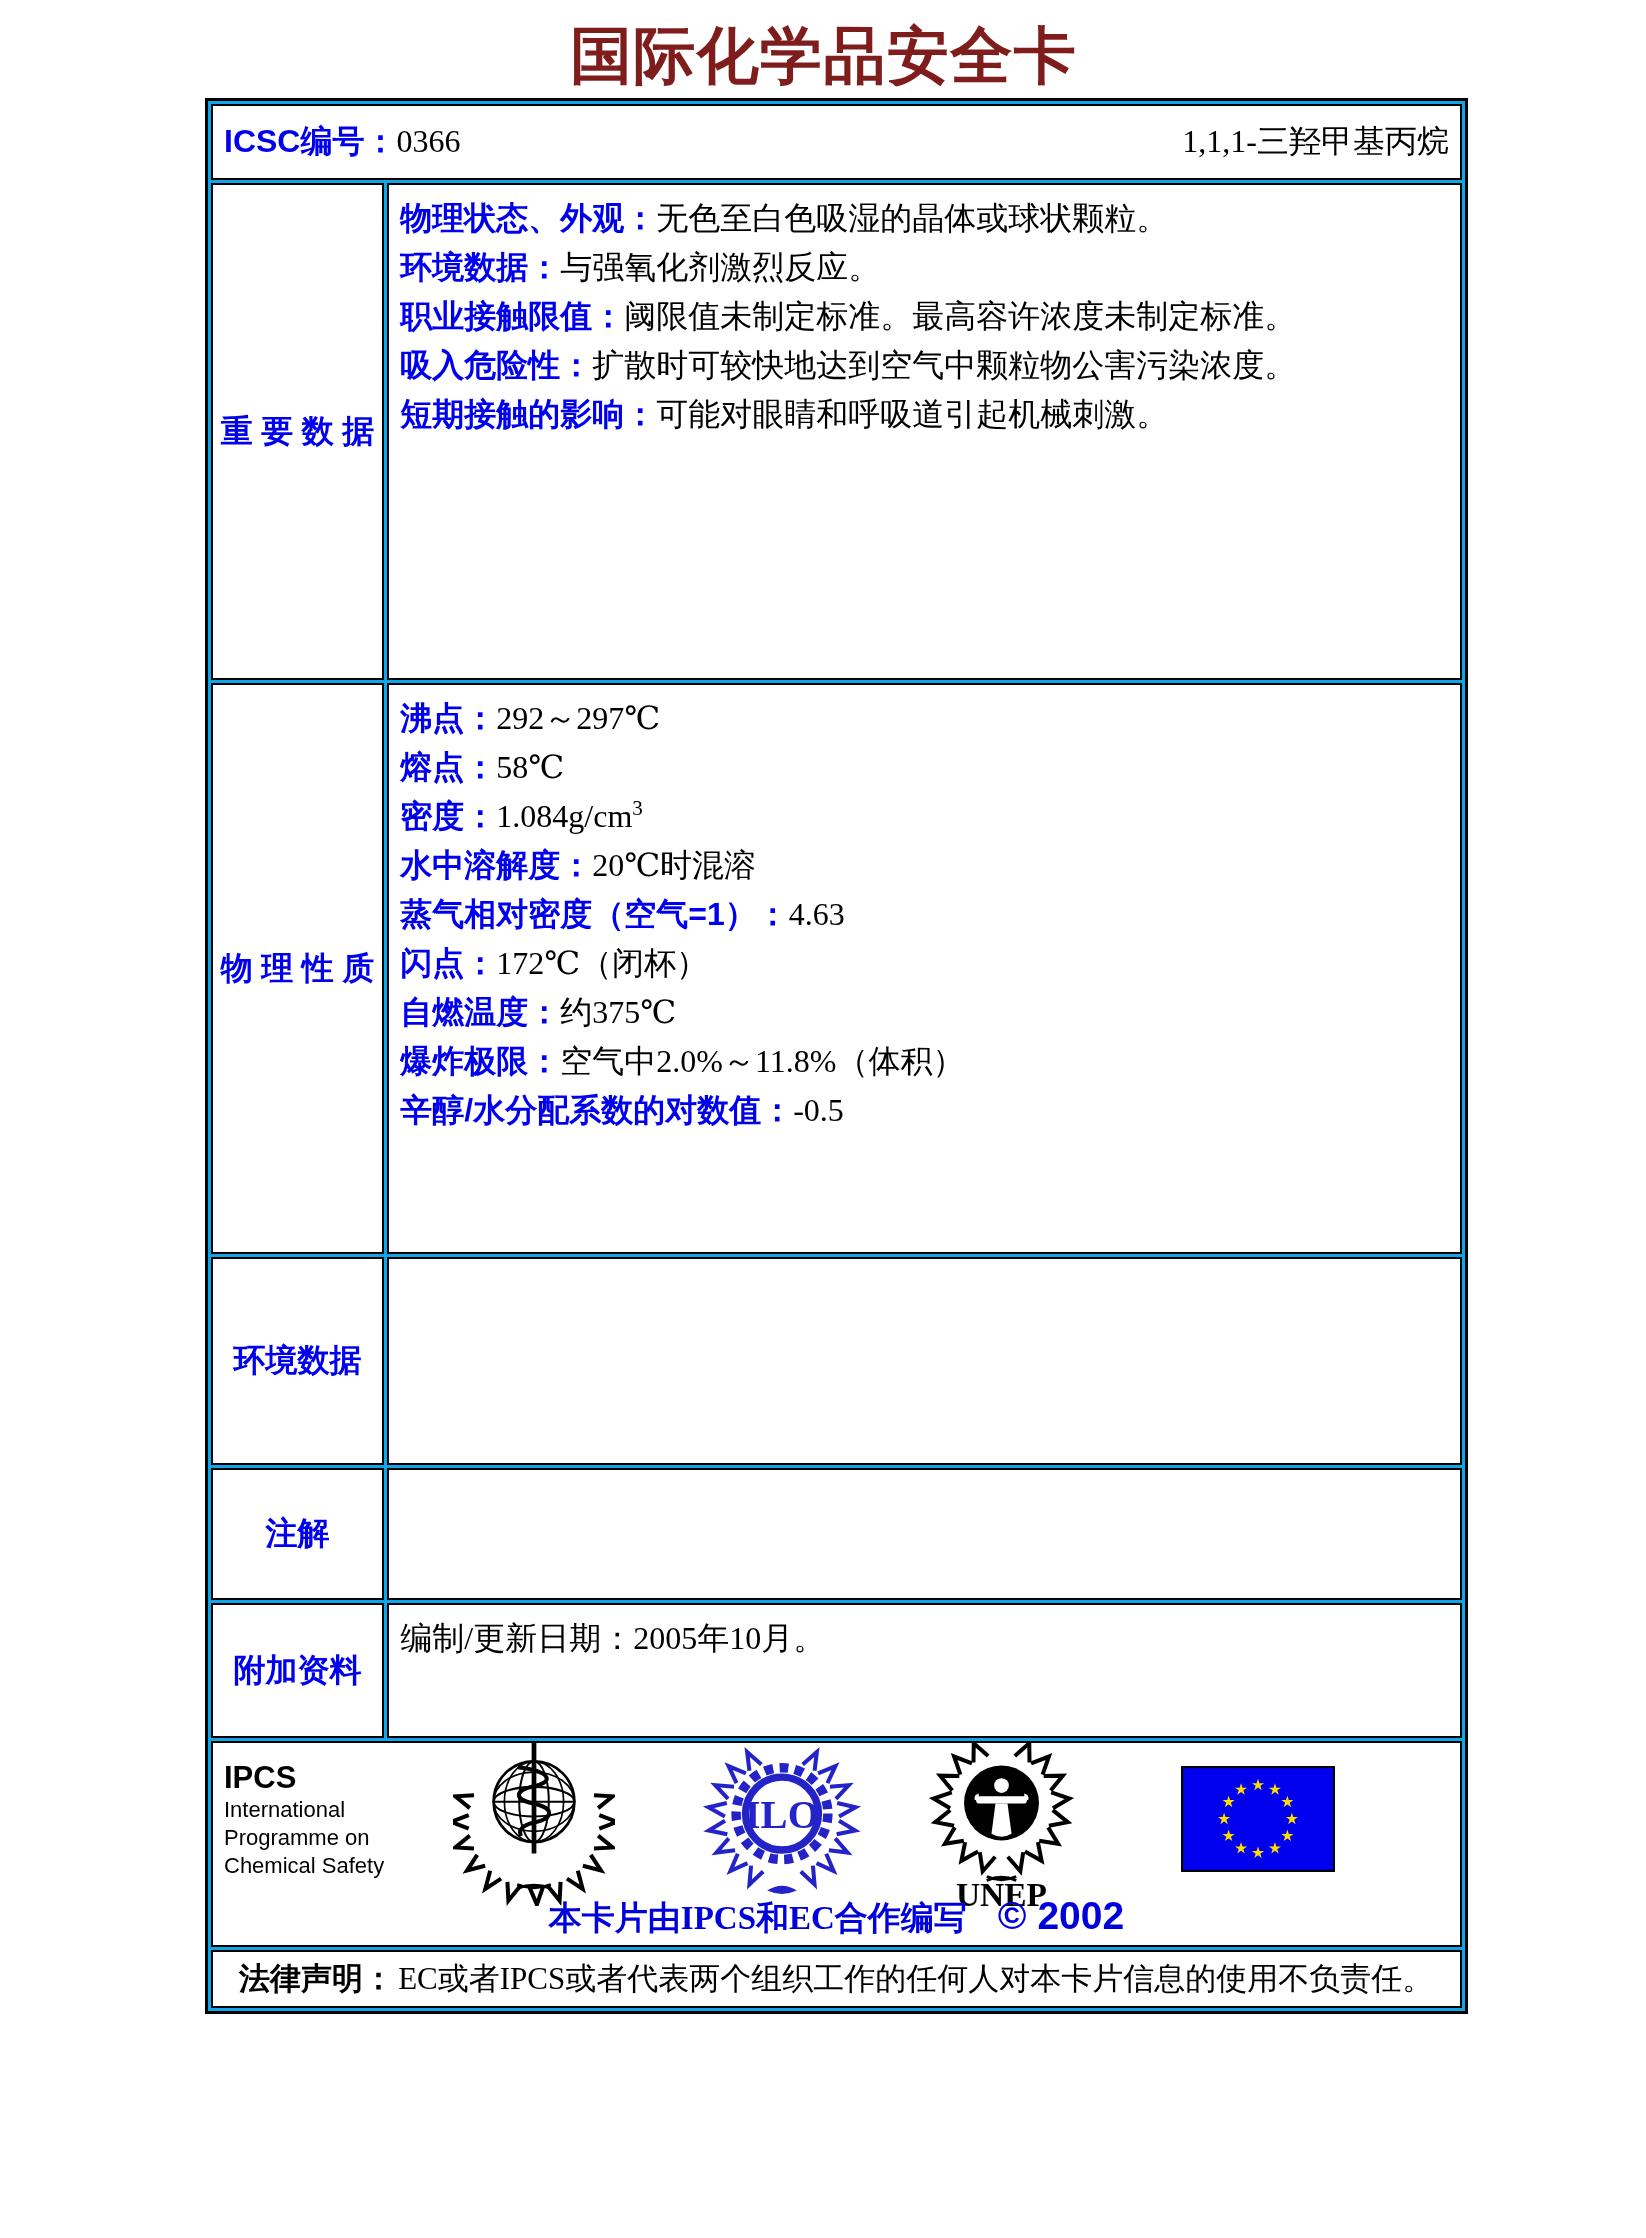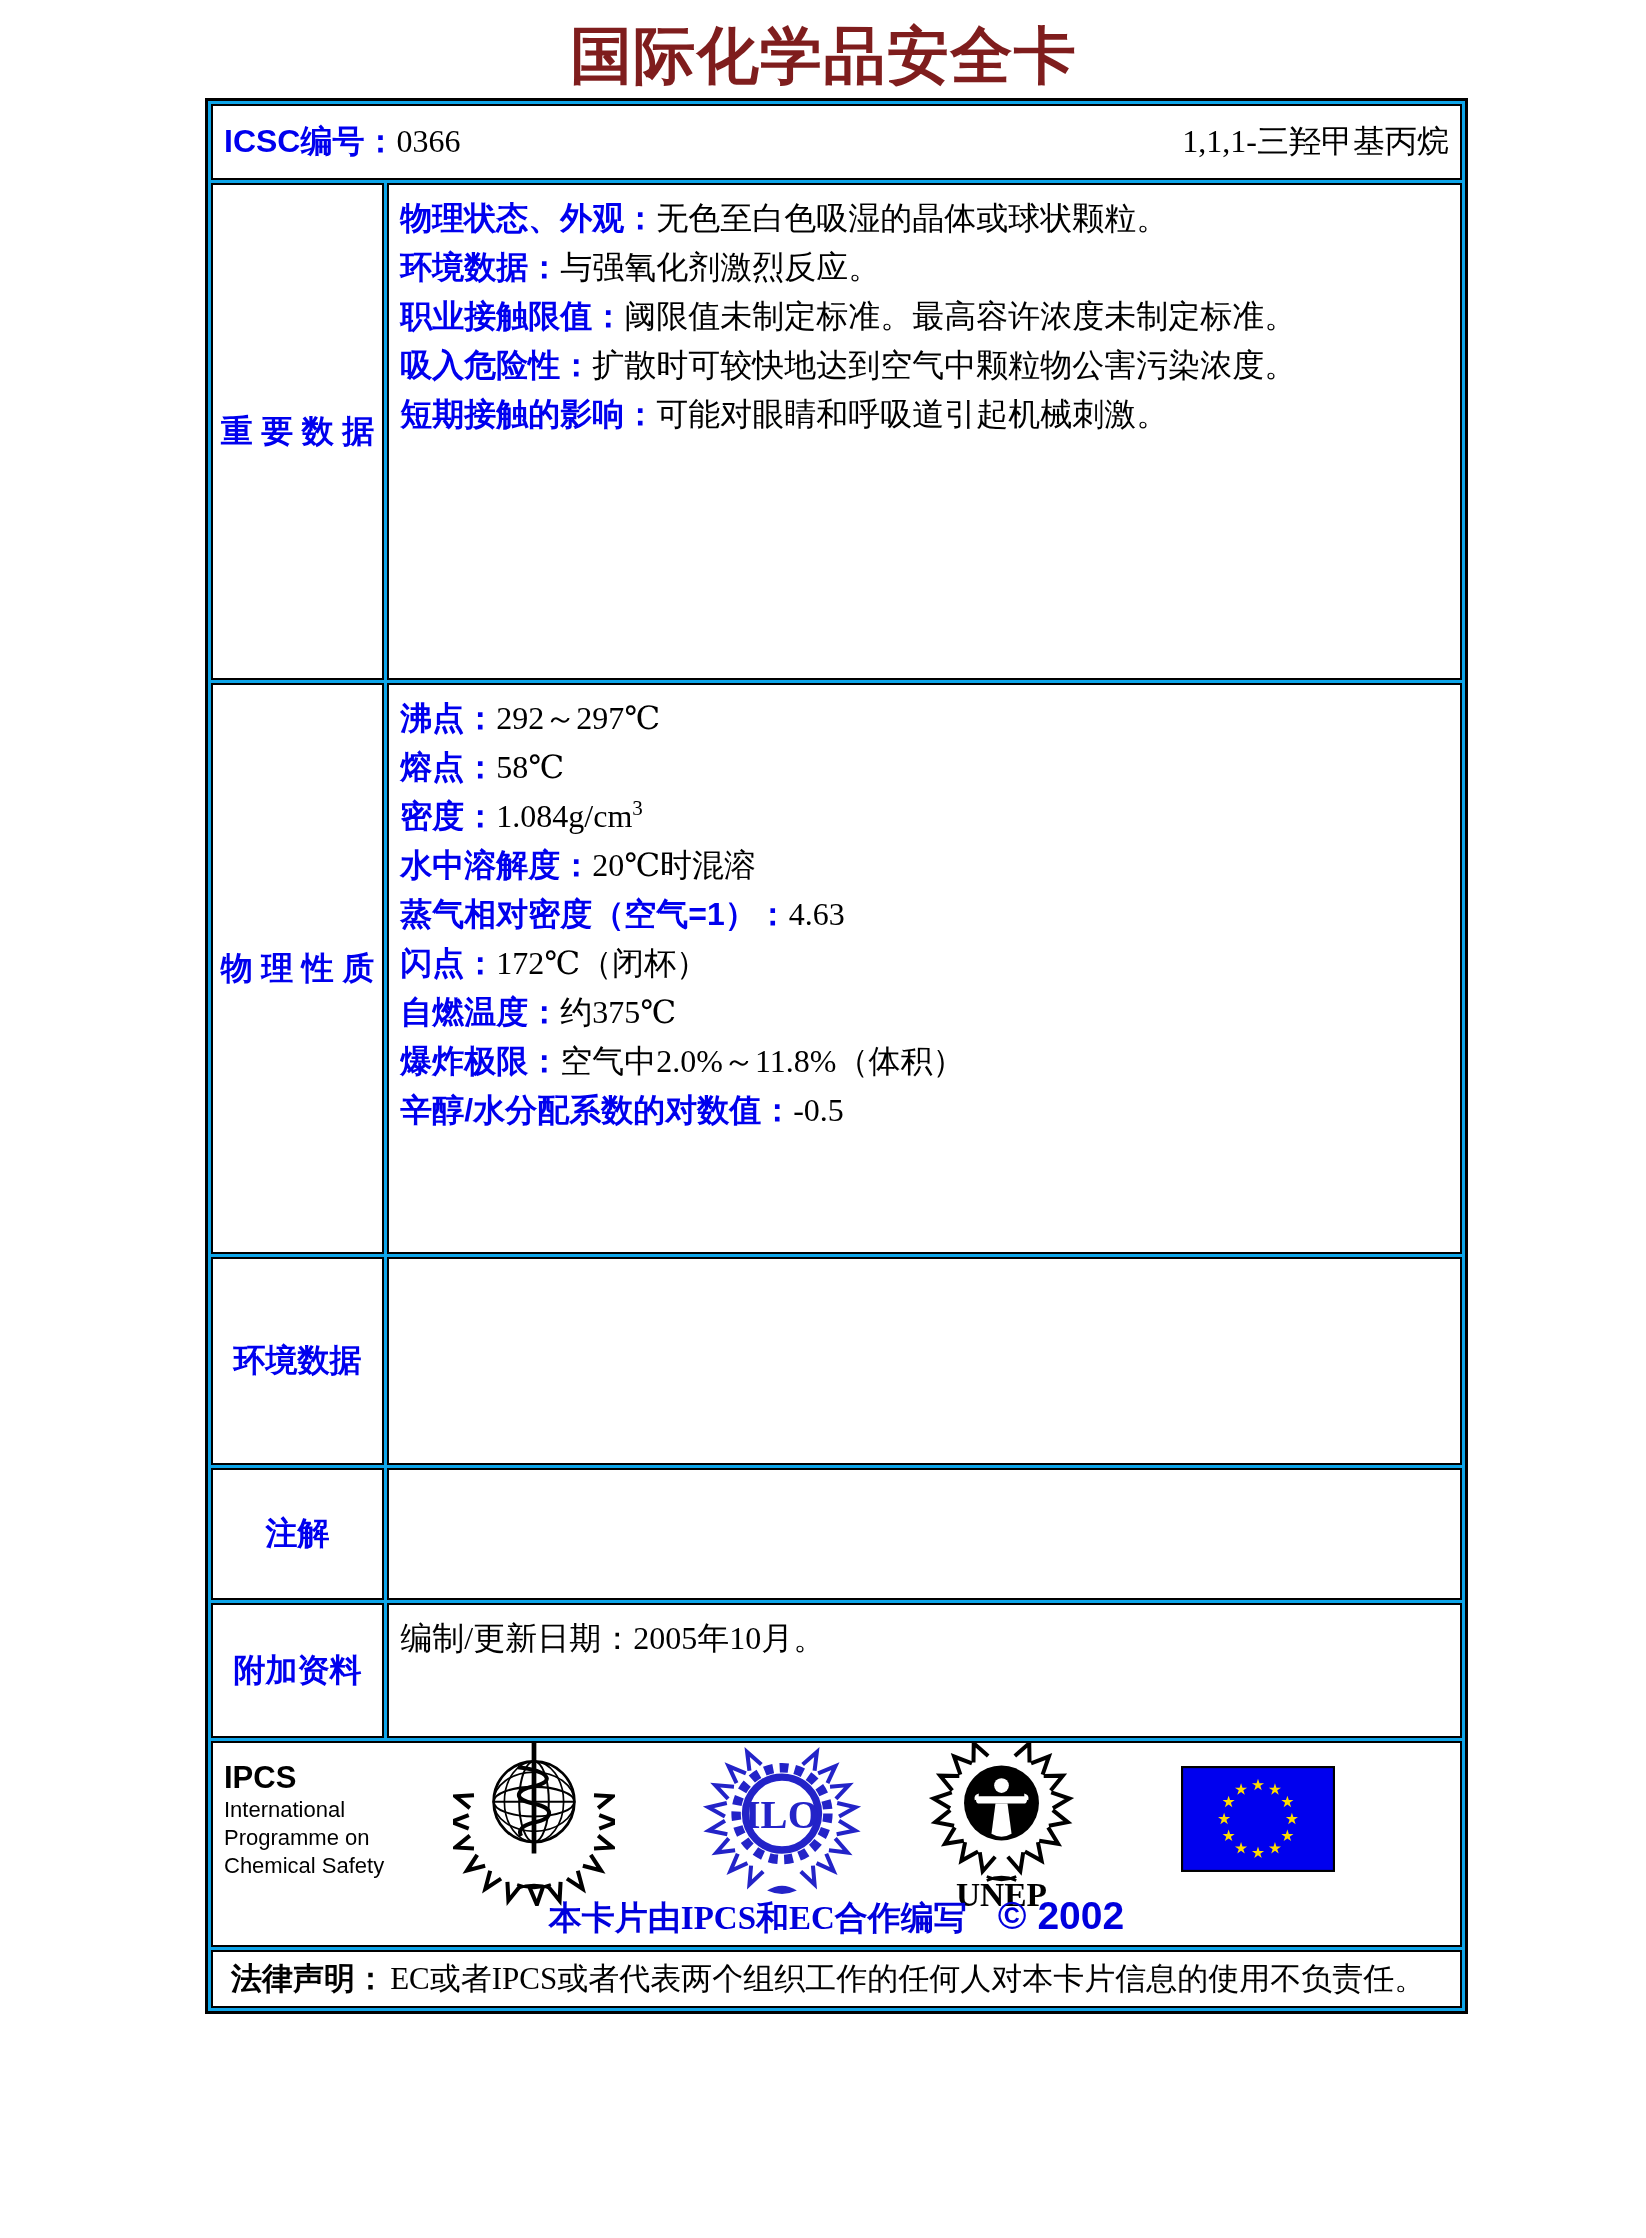--- a/index.html
+++ b/index.html
@@ -48,21 +48,21 @@
   .logo-box{flex:0 0 auto;}
   .m-who{margin-left:25px;}  .m-ilo{margin-left:86px;}
   .m-unep{margin-left:58px;} .m-eu{margin-left:99px;}
   .footer-caption{text-align:center;margin-top:1.4px;font-size:33px;color:#0000dd;}
   .footer-caption .cap-main{font-weight:bold;}
   .footer-caption .cap-year{font-weight:bold;font-size:39px;margin-left:31px;
       font-family:"Liberation Sans","DejaVu Sans",sans-serif;}
 
   
   td.legal{height:52px;}
-  .legal-inner{display:flex;align-items:center;height:100%;padding:0 17px;font-size:31px;}
+  .legal-inner{display:flex;align-items:center;height:100%;padding:0 25px;font-size:31px;}
   .legal-inner .k{font-weight:bold;
       font-family:"Liberation Sans","DejaVu Sans",sans-serif;margin-right:4.2px;}
 </style>
 </head>
 <body>
 
 <div class="page-title">国际化学品安全卡</div>
 
 <table class="card">
   <colgroup>

